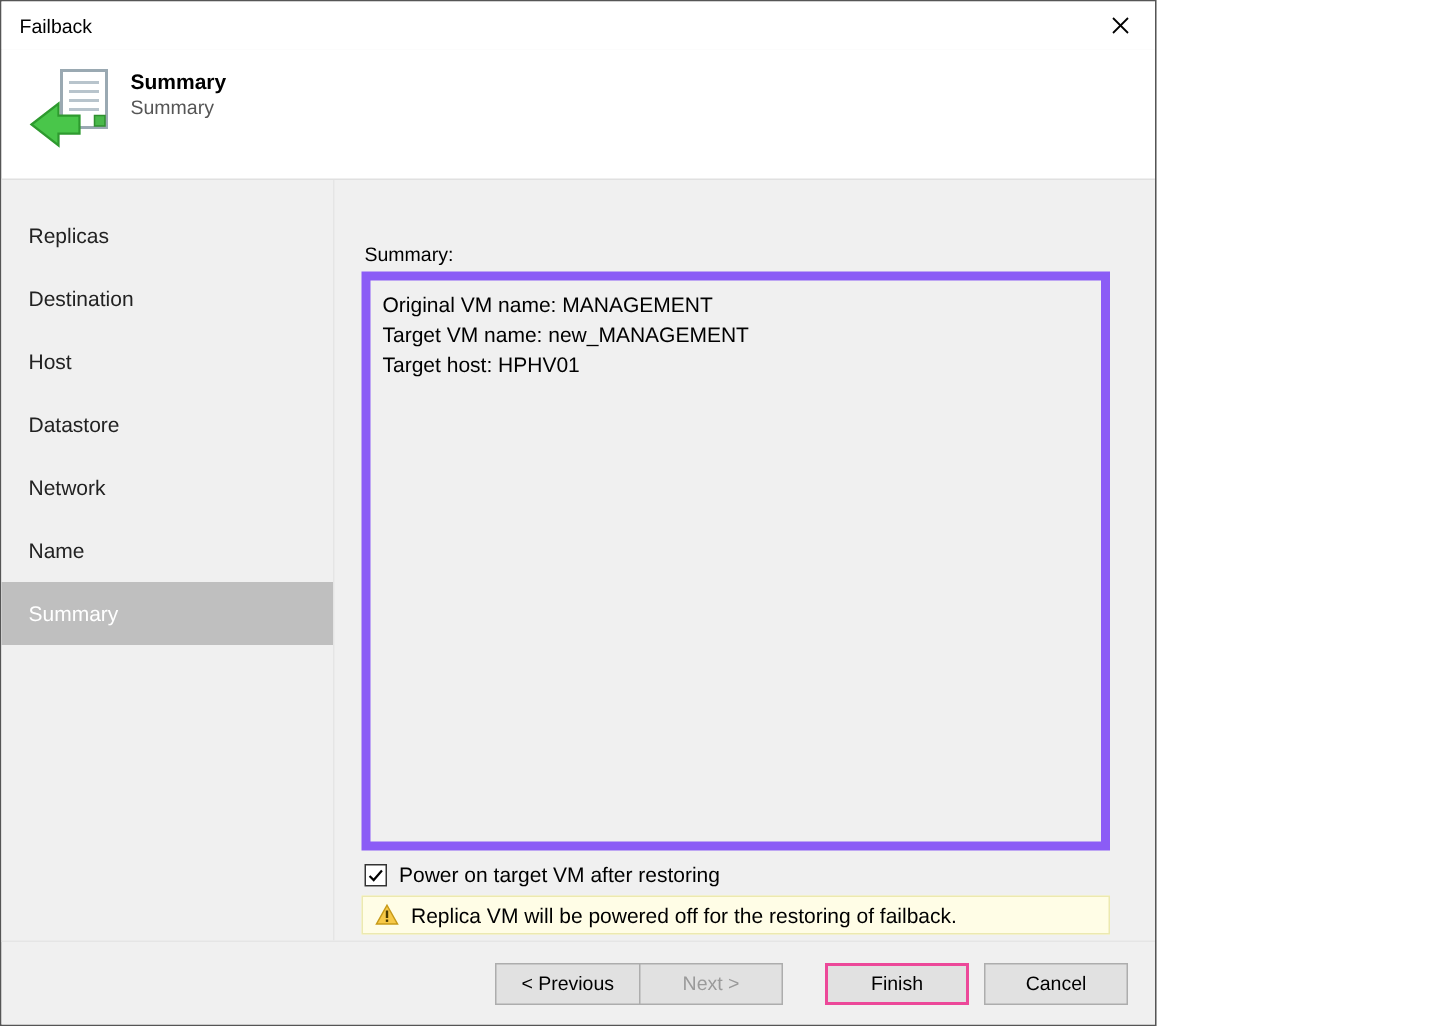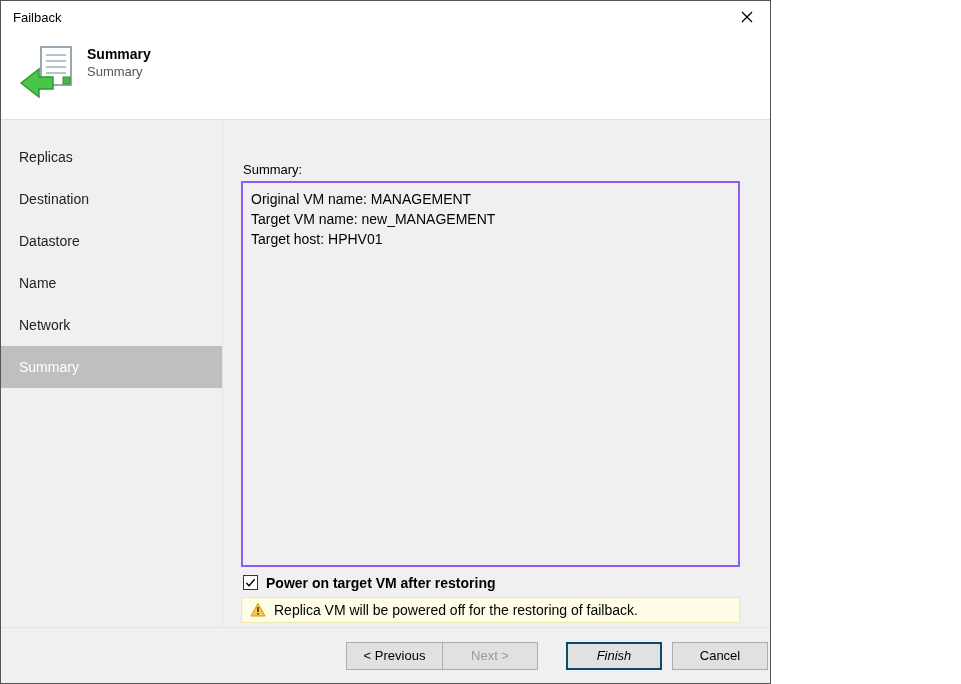--- a/index.html
+++ b/index.html
@@ -110,36 +110,35 @@
     display: flex;
     flex-direction: column;
     margin-top: 32px;
   }
   .summary-label {
     font-size: 13px;
     margin: 0 0 4px 2px;
   }
   .summary-box {
     flex: 1;
-    border: 2px solid #8b5cf6;
+    border: 6px solid #8b5cf6;
     background: #f0f0f0;
     padding: 6px 8px;
     font-size: 14px;
     line-height: 20px;
     overflow: auto;
     color: #000;
   }
 
   .checkbox-row {
     display: flex;
-    align-items: flex-start;
+    align-items: flex-end;
     margin: 8px 0 6px 2px;
     font-size: 14px;
     gap: 8px;
-    font-weight: bold;
   }
   .checkbox {
     width: 15px;
     height: 15px;
     border: 1px solid #333;
     background: #fff;
     display:flex;
     align-items:center;
     justify-content:center;
   }
@@ -160,21 +159,21 @@
     width: 16px; height: 16px;
     display:flex; align-items:center; justify-content:center;
   }
 
   
   .footer {
     height: 56px;
     display: flex;
     align-items: center;
     justify-content: flex-end;
-    padding-right: 2px;
+    padding-right: 18px;
     gap: 10px;
     background: #f0f0f0;
     border-top: 1px solid #e5e5e5;
   }
   .btn {
     min-width: 96px;
     height: 28px;
     background: #e1e1e1;
     border: 1px solid #adadad;
     font-size: 13px;
@@ -182,22 +181,21 @@
     align-items:center;
     justify-content:center;
     cursor:pointer;
     color:#000;
   }
   .btn.disabled {
     color: #9a9a9a;
     cursor: default;
   }
   .btn.primary {
-    border: 2px solid #0c4a6e;
-    font-style: italic;
+    border: 2px solid #ec4899;
   }
   .btn-pair { display:flex; gap:0; }
   .btn-pair .btn:first-child { border-right: none; }
   .spacer-8 { width: 8px; }
 
 </style>
 </head>
 <body>
 
 <div class="window">
@@ -238,27 +236,30 @@
   <div class="body">
 
     <div class="sidebar">
       <div class="side-item">
         <span>Replicas</span>
       </div>
       <div class="side-item">
         <span>Destination</span>
       </div>
       <div class="side-item">
+        <span>Host</span>
+      </div>
+      <div class="side-item">
         <span>Datastore</span>
       </div>
       <div class="side-item">
+        <span>Network</span>
+      </div>
+      <div class="side-item">
         <span>Name</span>
-      </div>
-      <div class="side-item">
-        <span>Network</span>
       </div>
       <div class="side-item selected">
         <span>Summary</span>
       </div>
     </div>
 
     <div class="main">
       <div class="summary-label">Summary:</div>
       <div class="summary-box">
         <div>Original VM name: MANAGEMENT</div>

